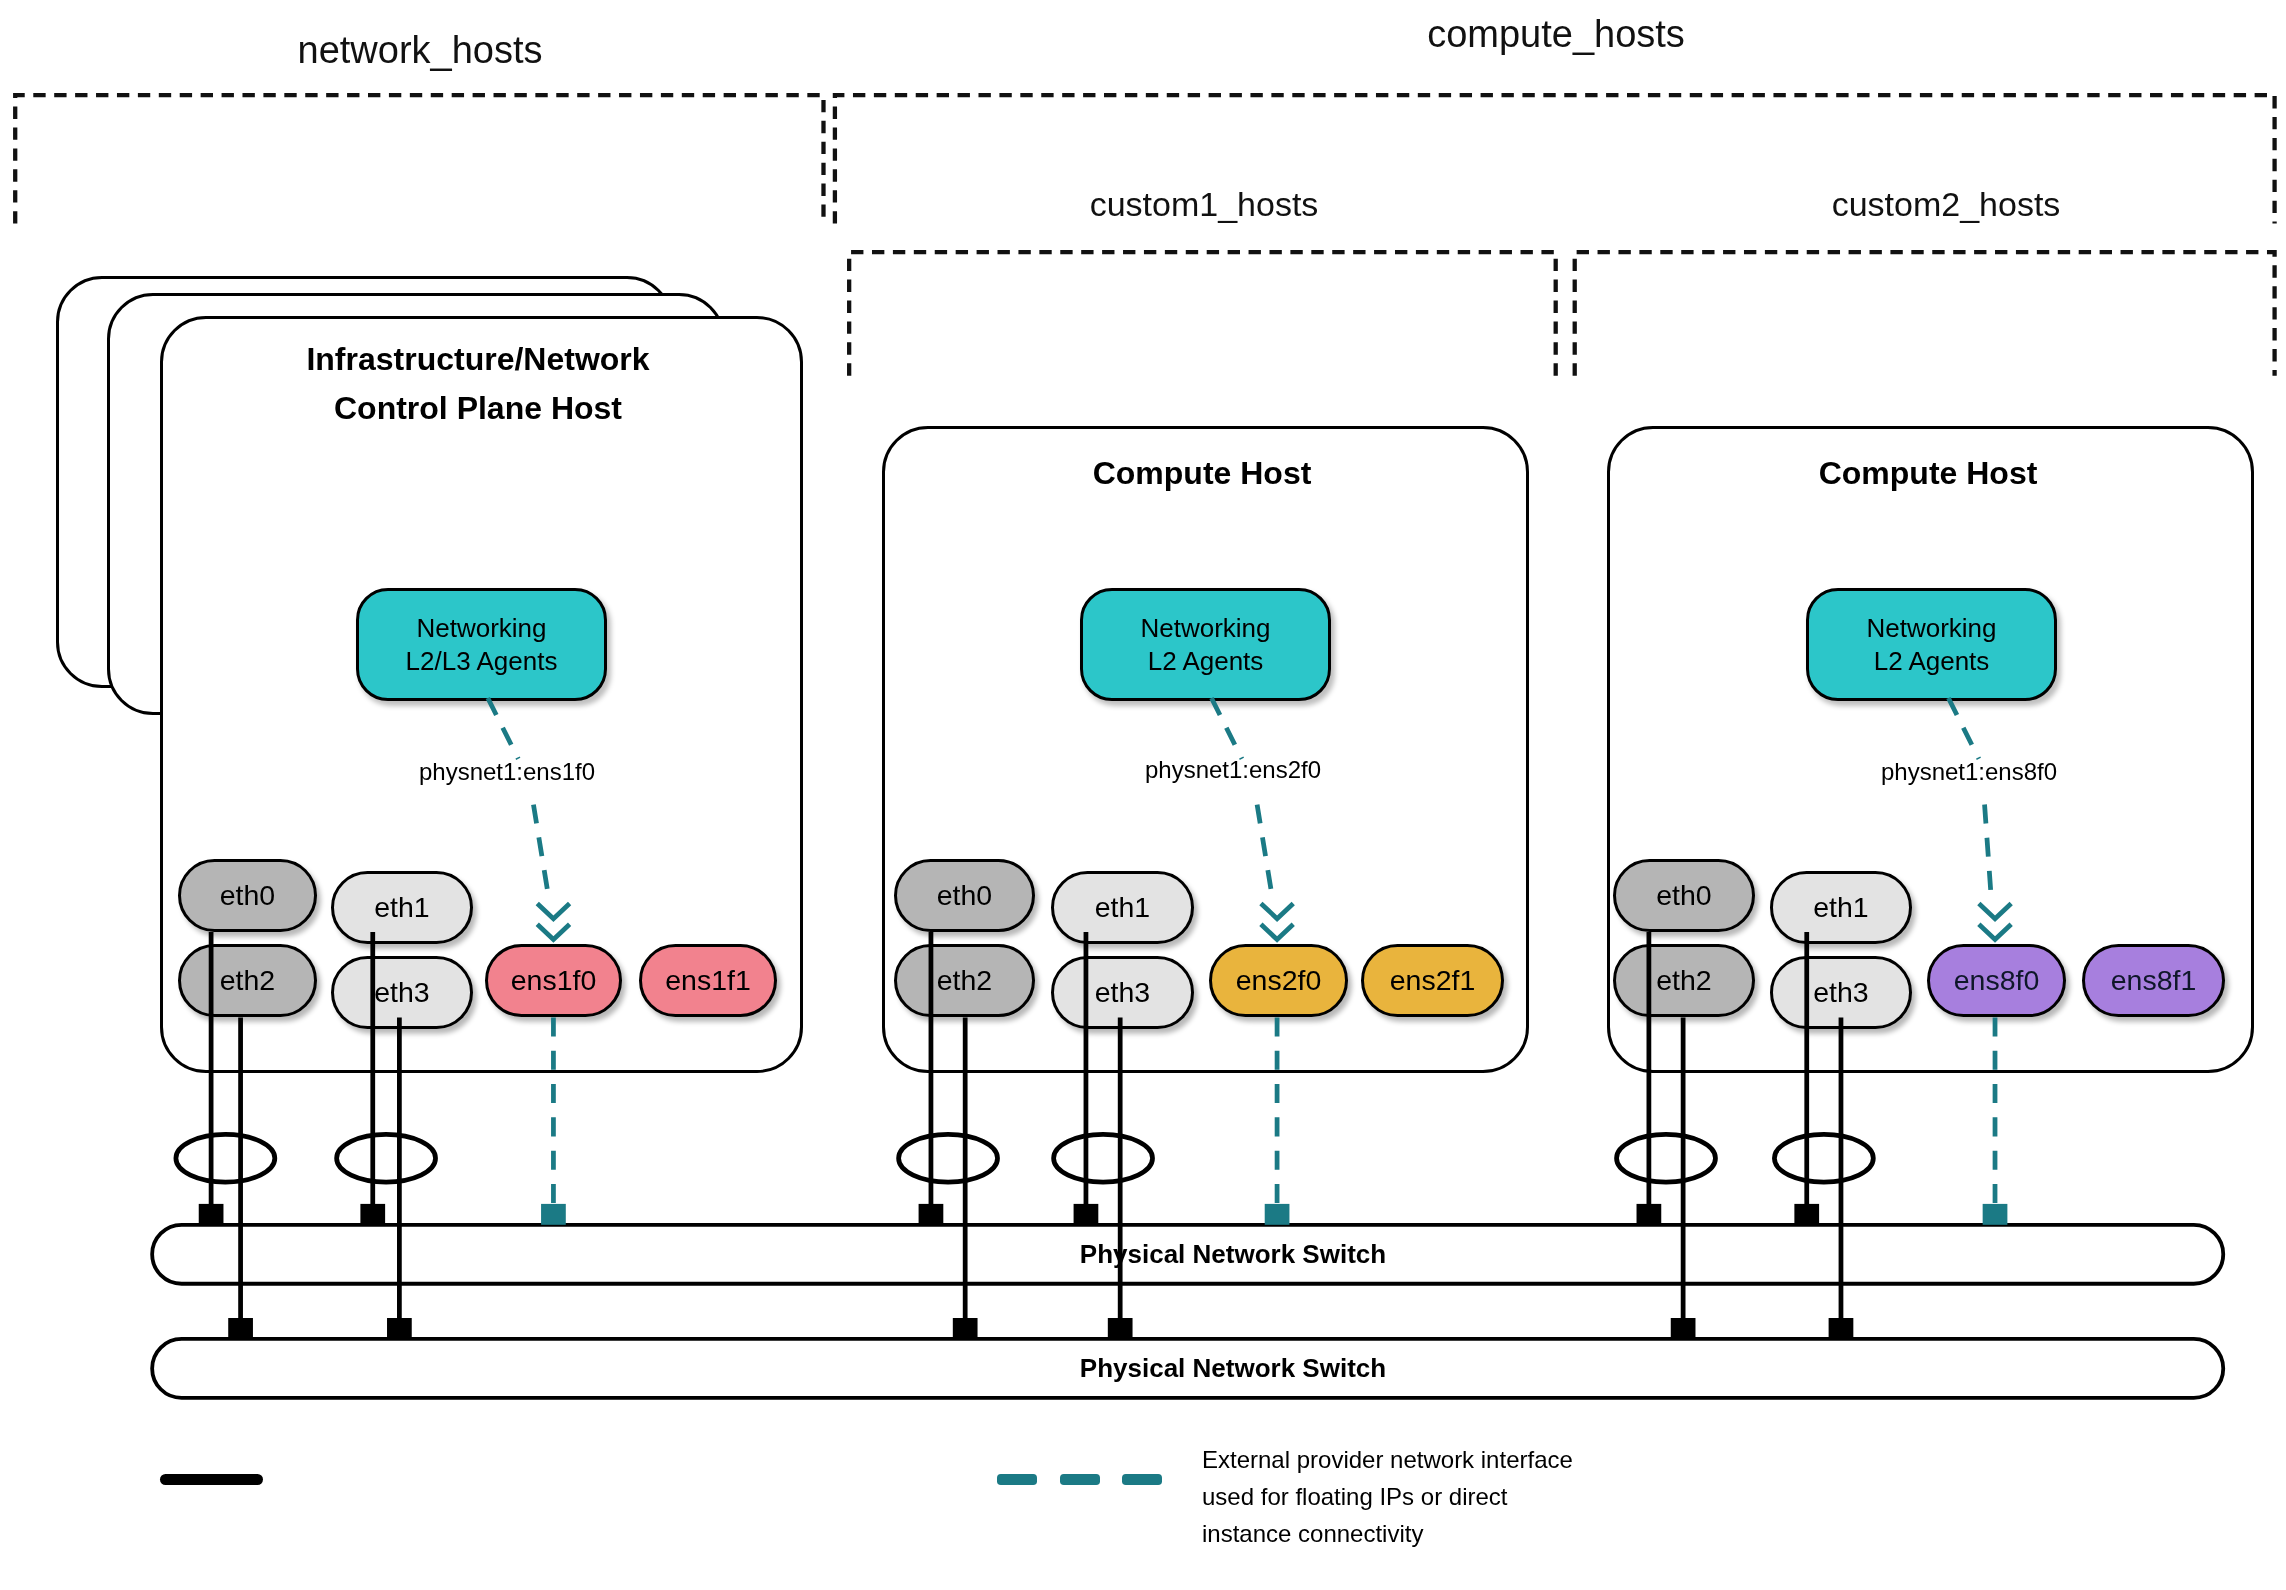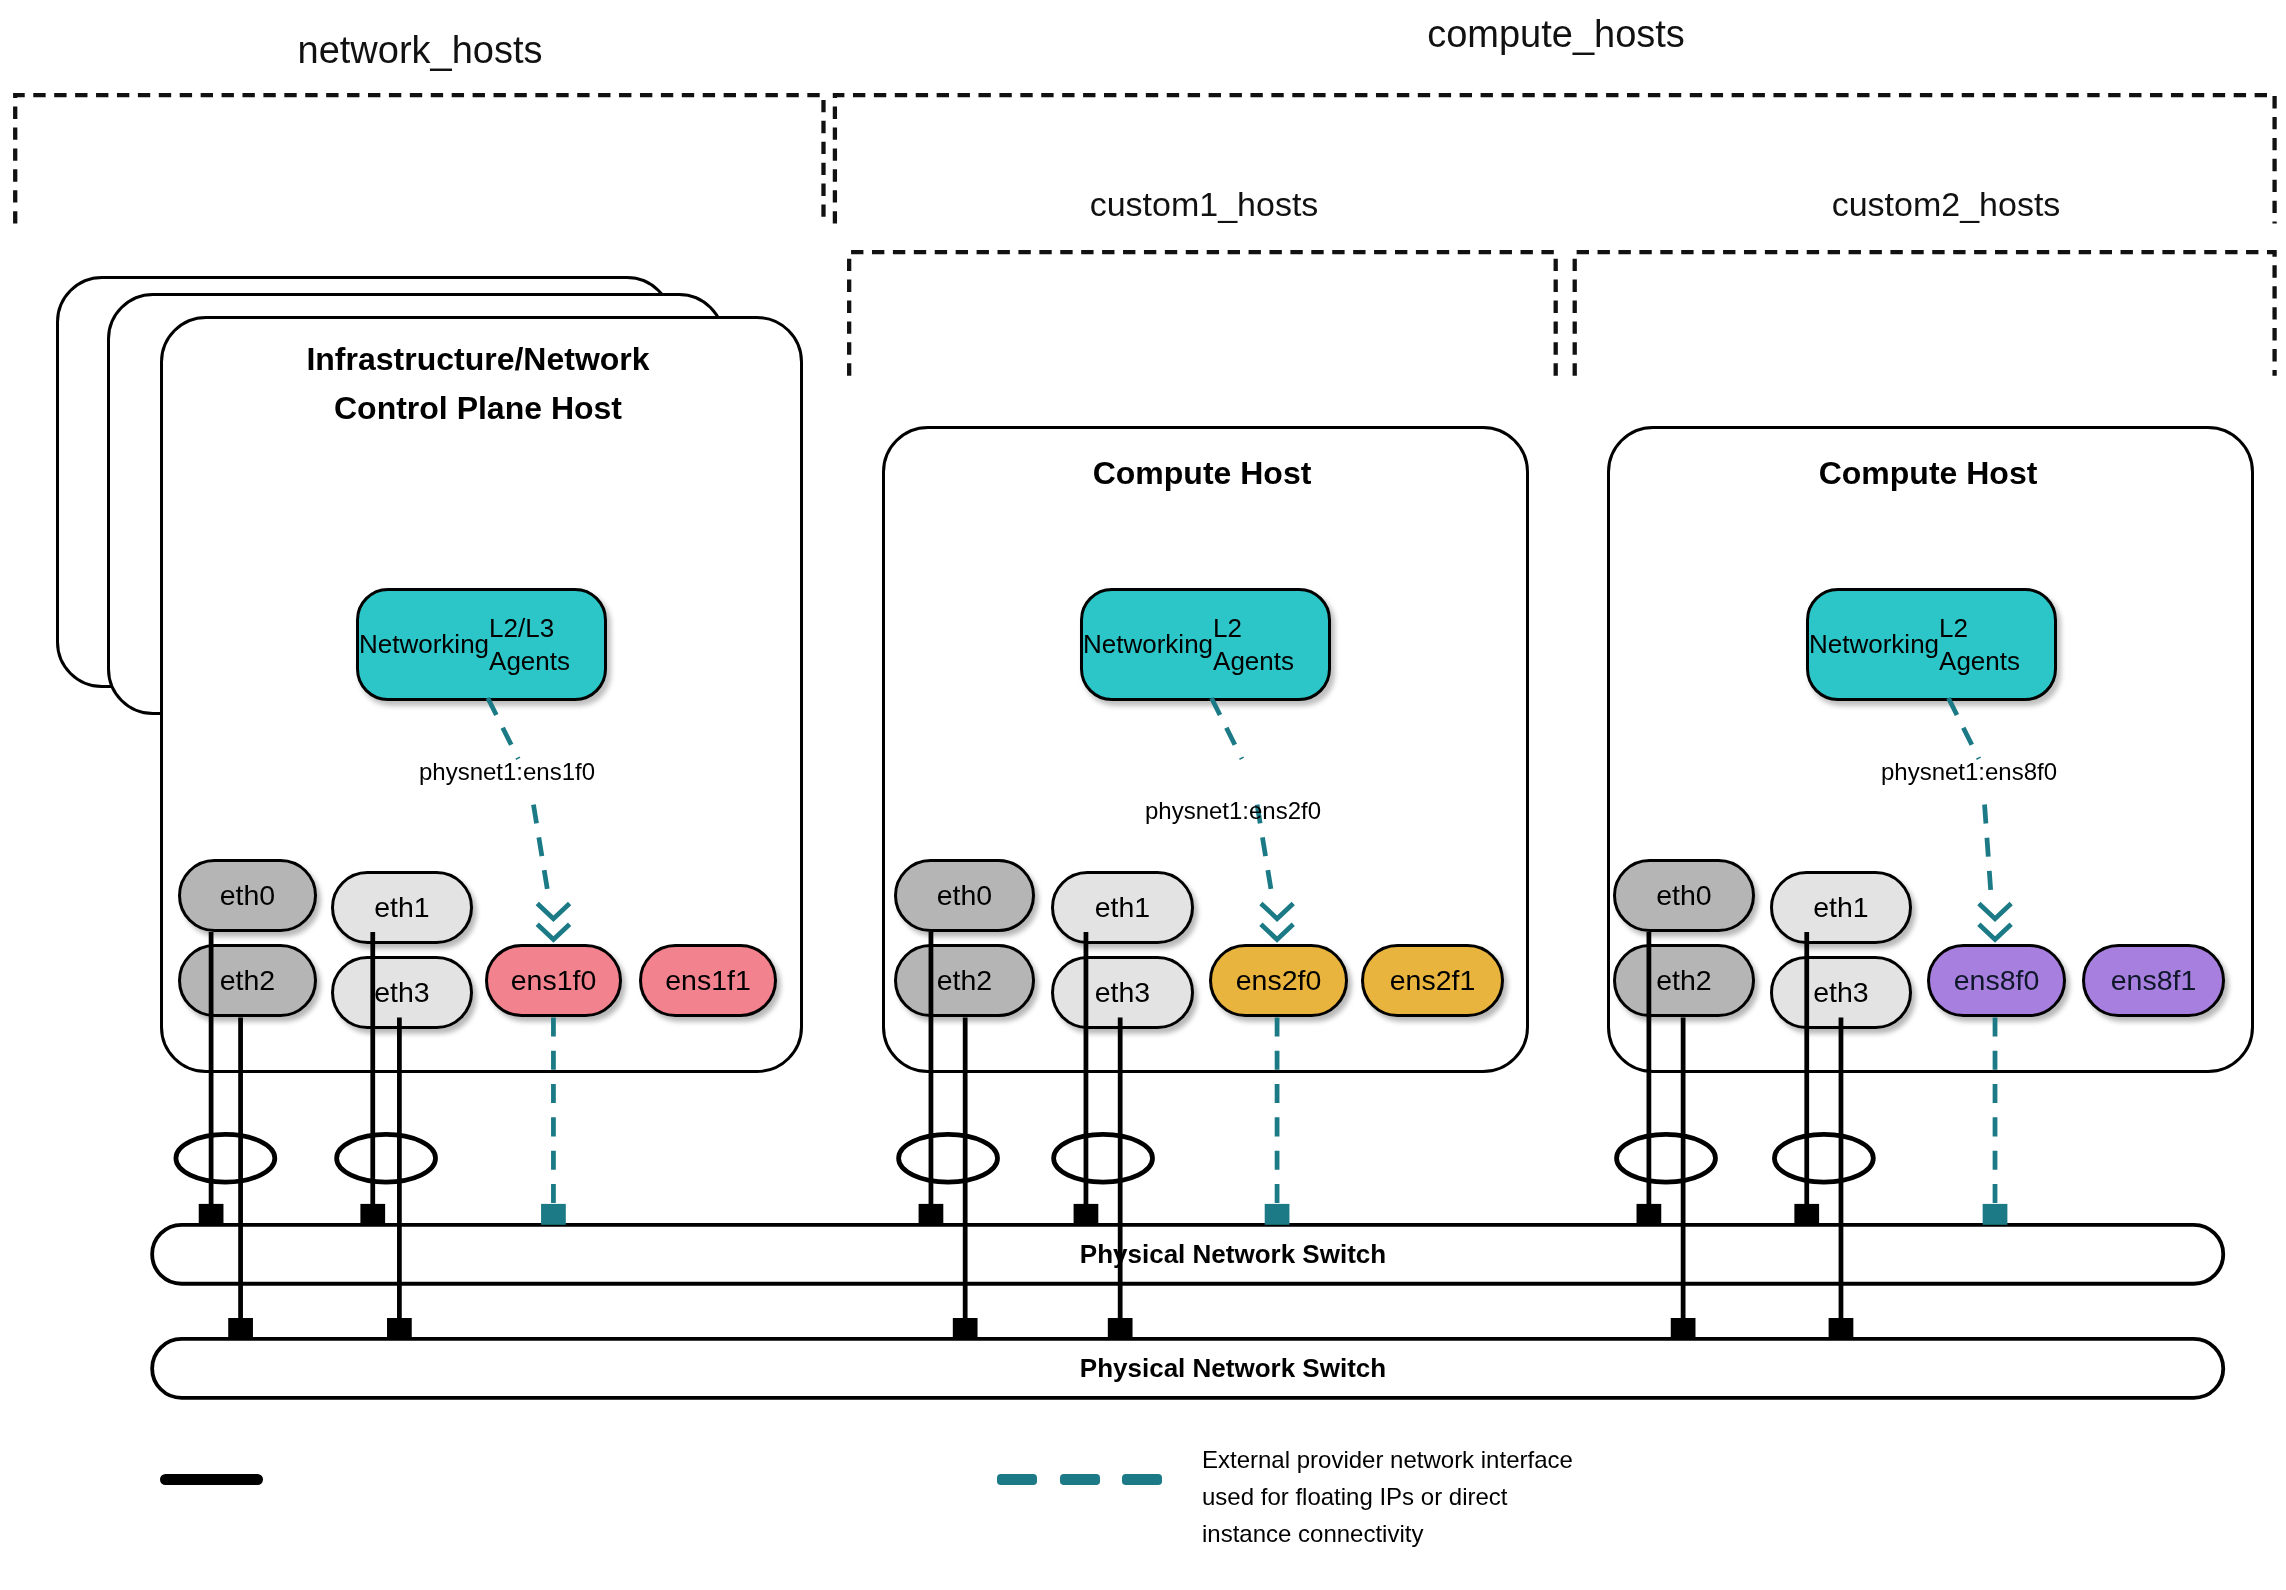--- a/index.html
+++ b/index.html
@@ -4,21 +4,21 @@
 <style>
   html,body{margin:0;padding:0;background:#fff;}
   .canvas{position:relative;width:2286px;height:1590px;background:#fff;overflow:hidden;
           font-family:"Liberation Sans","DejaVu Sans",sans-serif;color:#000;}
   .cx{position:absolute;transform:translateX(-50%);text-align:center;white-space:nowrap;}
   .glabel1{font-size:38px;color:#111;}
   .glabel2{font-size:34px;color:#111;}
   .hostbox{position:absolute;background:#fff;border:3.8px solid #000;border-radius:46px;}
   .htitle{font-weight:bold;font-size:32px;line-height:49px;}
   .agent{position:absolute;width:245px;height:107px;border:3.8px solid #000;border-radius:32px;
-         background:var(--teal_fill);display:flex;flex-direction:row;align-items:center;
+         background:var(--teal_fill);display:flex;flex-direction:column;align-items:center;
          justify-content:center;font-size:26px;line-height:33px;
          box-shadow:3.8px 4.8px 5.7px rgba(0,0,0,.25);}
   .physnet{font-size:24px;}
   .pill{position:absolute;height:73px;border:3.8px solid #000;border-radius:38px;
         display:flex;align-items:center;justify-content:center;font-size:28.5px;
         box-shadow:3.8px 4.8px 5.7px rgba(0,0,0,.28);box-sizing:border-box;}
   .c-gd{background:var(--gray_dark);}
   .c-gl{background:var(--gray_light);margin-top:12px;}
   .c-pk{background:var(--pink);}
   .c-au{background:var(--gold);}
@@ -69,21 +69,21 @@
   <div class="agent z2" style="left:1080px;top:588px;">
     <div>Networking</div>
     <div>L2 Agents</div>
   </div>
   <div class="agent z2" style="left:1806px;top:588px;">
     <div>Networking</div>
     <div>L2 Agents</div>
   </div>
 
   <div class="cx physnet z4" style="left:507px;top:758px;">physnet1:ens1f0</div>
-  <div class="cx physnet z4" style="left:1233px;top:797px;">physnet1:ens2f0</div>
+  <div class="cx physnet z4" style="left:1233px;top:756px;">physnet1:ens2f0</div>
   <div class="cx physnet z4" style="left:1969px;top:758px;">physnet1:ens8f0</div>
 
   <div class="pill c-gd z2" style="left:178px;top:859px;width:139px;">eth0</div>
   <div class="pill c-gl z2" style="left:331px;top:859px;width:142px;">eth1</div>
   <div class="pill c-gd z2" style="left:178px;top:944px;width:139px;">eth2</div>
   <div class="pill c-gl z2" style="left:331px;top:944px;width:142px;">eth3</div>
   <div class="pill c-pk z2" style="left:485px;top:944px;width:137px;">ens1f0</div>
   <div class="pill c-pk z2" style="left:639px;top:944px;width:138px;">ens1f1</div>
 
   <div class="pill c-gd z2" style="left:894px;top:859px;width:141px;">eth0</div>

